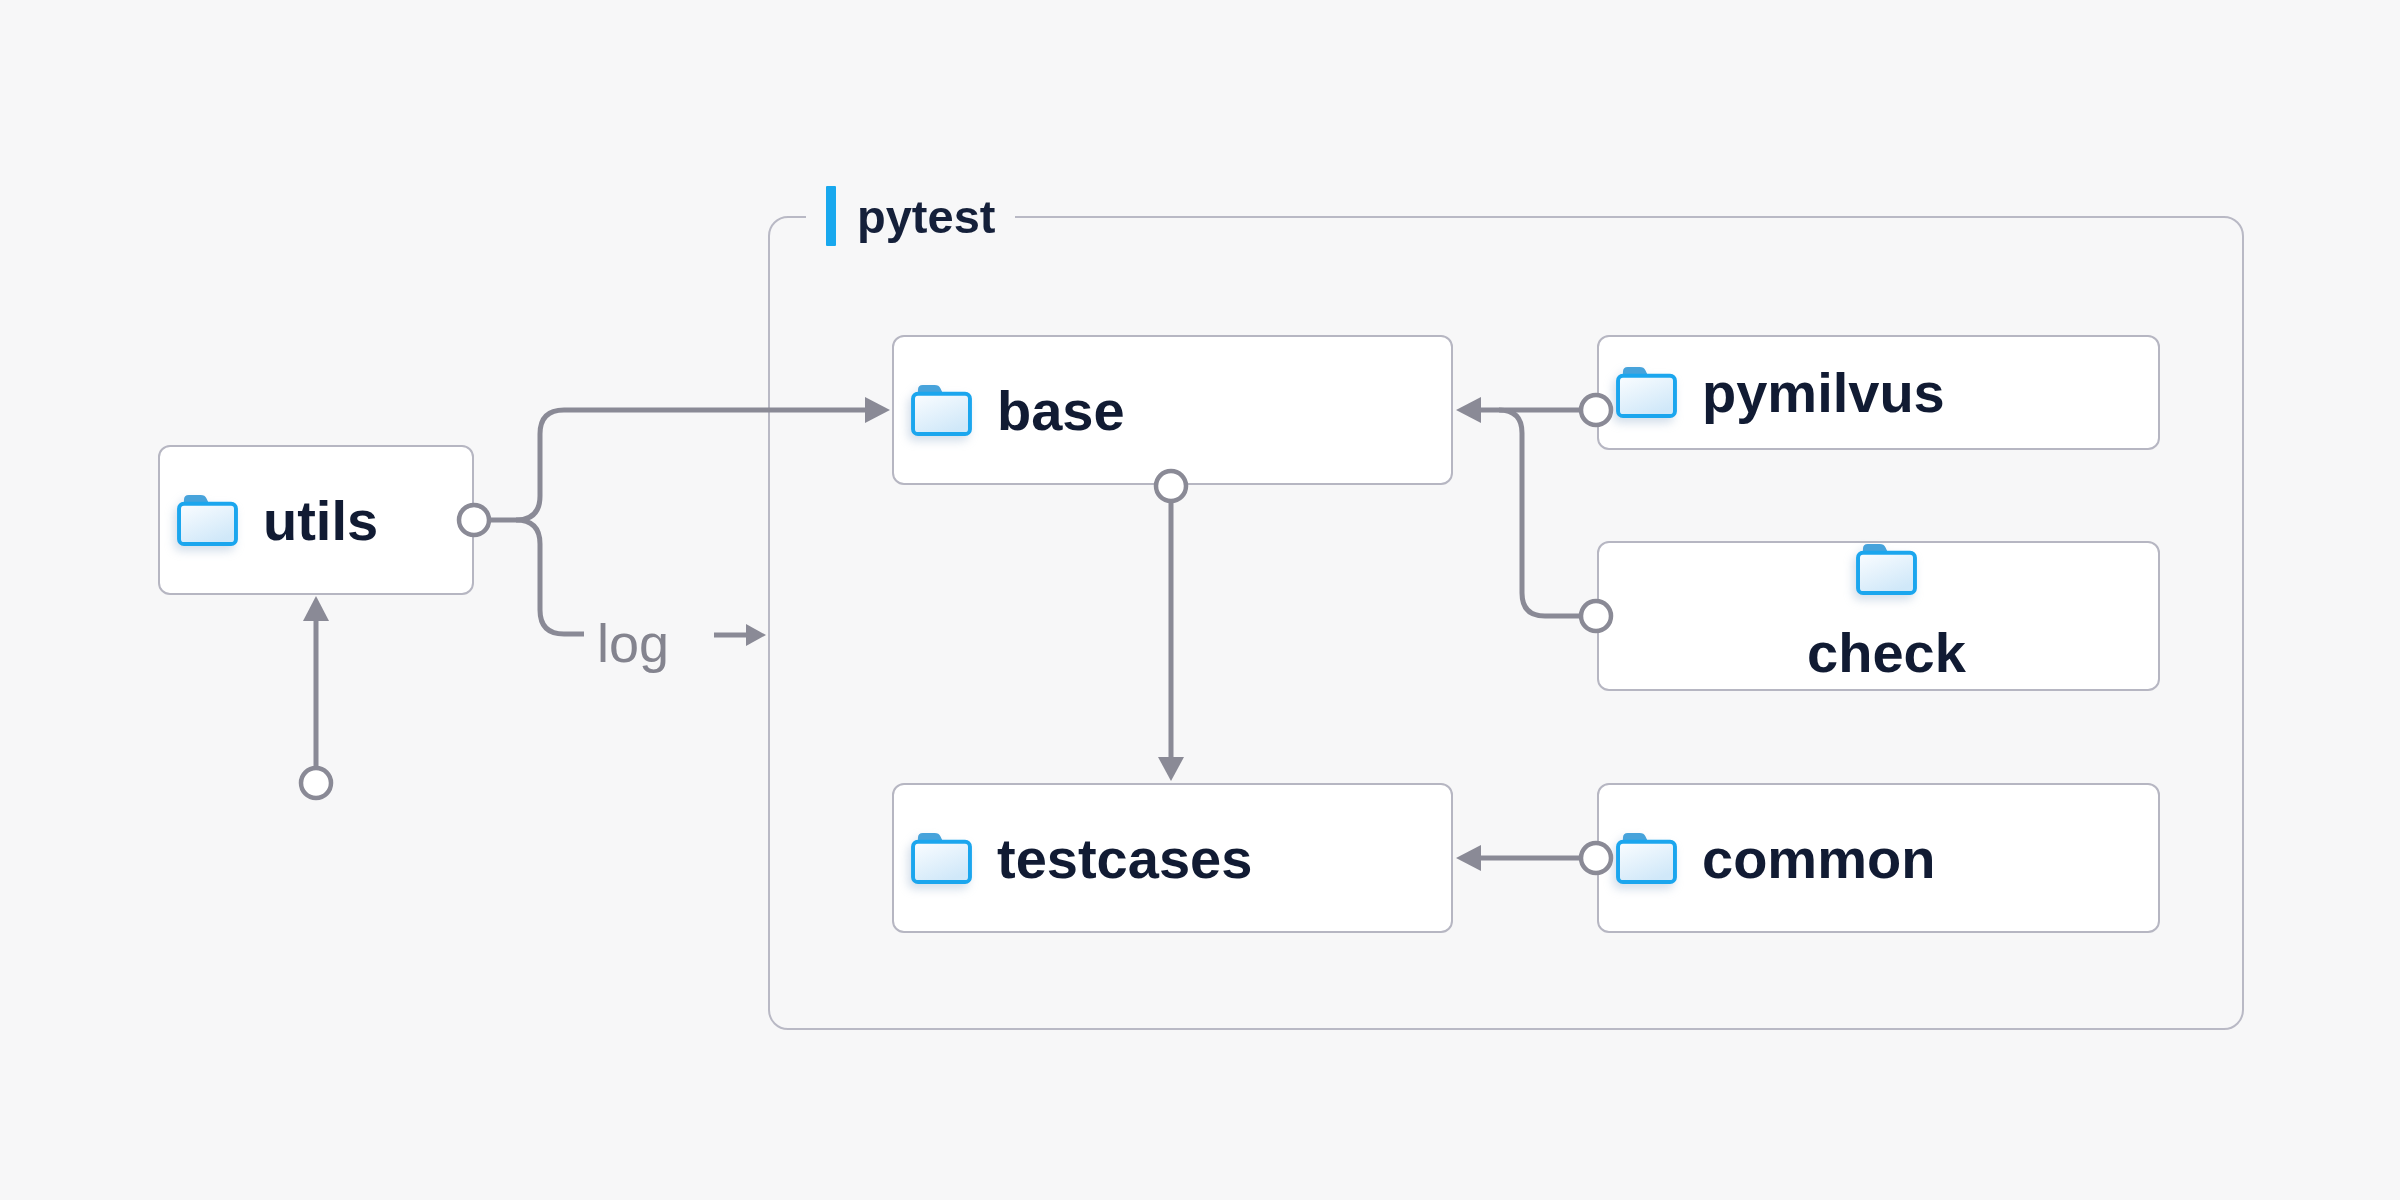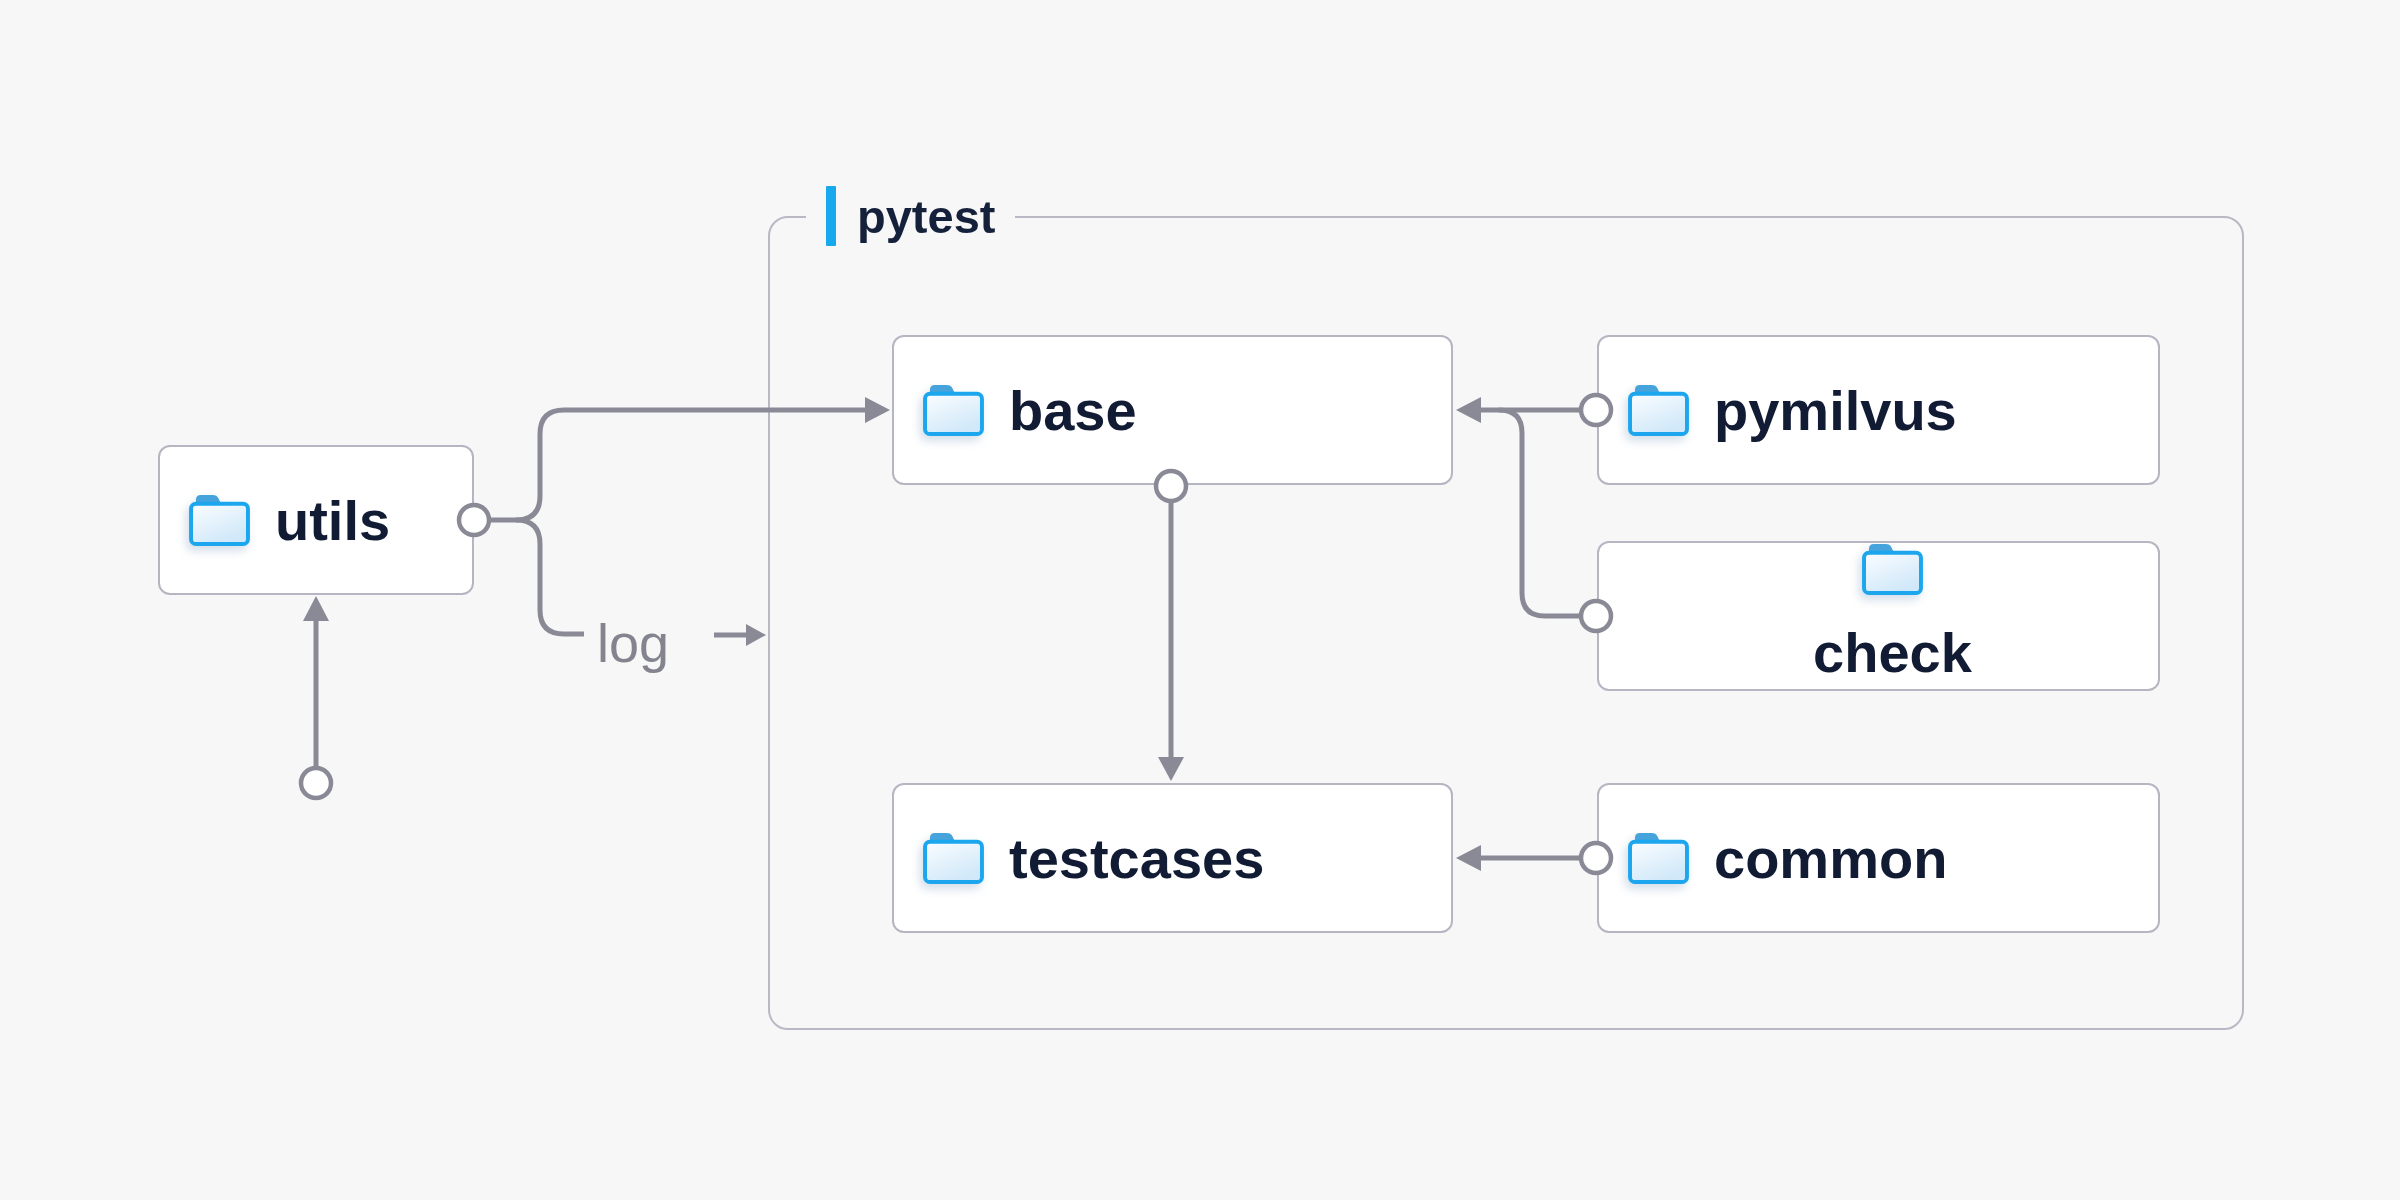--- a/index.html
+++ b/index.html
@@ -22,32 +22,32 @@
     display: flex; align-items: center; gap: 21px; padding: 0 20px;
     background: #f7f7f8; z-index: 3;
   }
   .pytest-bar { width: 10px; height: 60px; background: #18a8ee; border-radius: 1px; }
   .pytest-text { font-size: 47px; font-weight: 700; color: #15203a; }
 
   
   .node {
     position: absolute; box-sizing: border-box;
     background: #ffffff; border: 2px solid #b6b6c2; border-radius: 12px;
-    display: flex; align-items: center; padding-left: 28px; gap: 24px;
+    display: flex; align-items: center; padding-left: 16px; gap: 24px;
     z-index: 2;
   }
   .node-label { font-size: 56px; font-weight: 700; color: #111b33; white-space: nowrap; }
   .folder { width: 63px; height: 53px; flex: 0 0 auto;
             filter: drop-shadow(-3px 5px 5px rgba(110,145,185,.30)); }
 
   .node-utils     { left: 158px;  top: 445px; width: 316px; height: 150px; }
   .node-config    { left: 158px;  top: 783px; width: 316px; height: 150px; }
   .node-base      { left: 892px;  top: 335px; width: 561px; height: 150px; }
   .node-testcases { left: 892px;  top: 783px; width: 561px; height: 150px; }
-  .node-pymilvus  { left: 1597px; top: 335px; width: 563px; height: 150px; }
+  .node-pymilvus  { left: 1597px; top: 335px; width: 563px; height: 115px; }
   .node-check     { left: 1597px; top: 541px; width: 563px; height: 150px; flex-direction: column; }
   .node-common    { left: 1597px; top: 783px; width: 563px; height: 150px; }
 
   
   .log-label {
     position: absolute; left: 597px; top: 609px; height: 68px;
     display: flex; align-items: center;
     font-size: 54px; font-weight: 400; color: #84848f; z-index: 3;
   }
 

